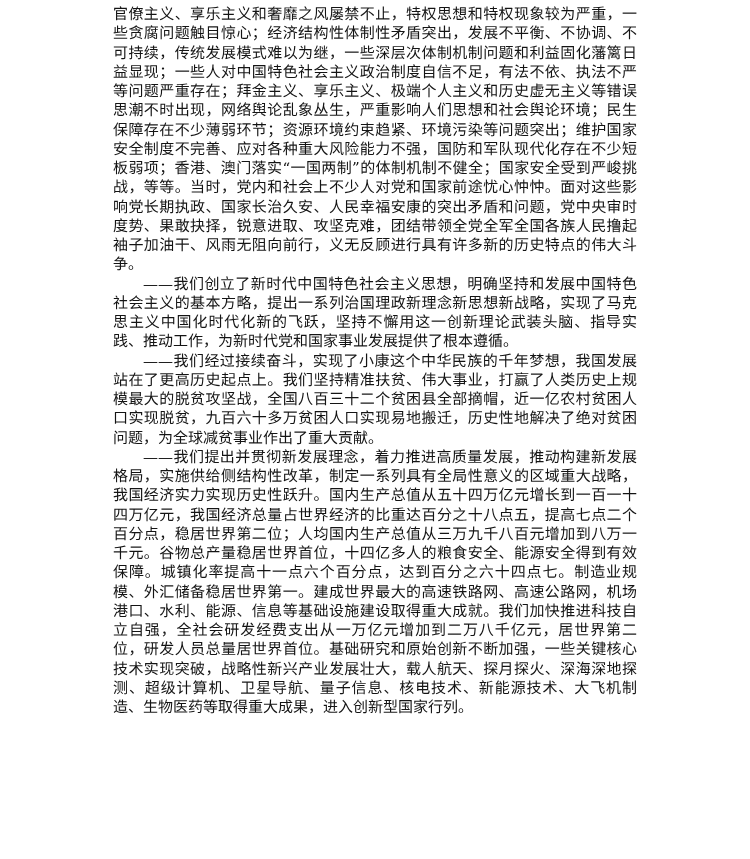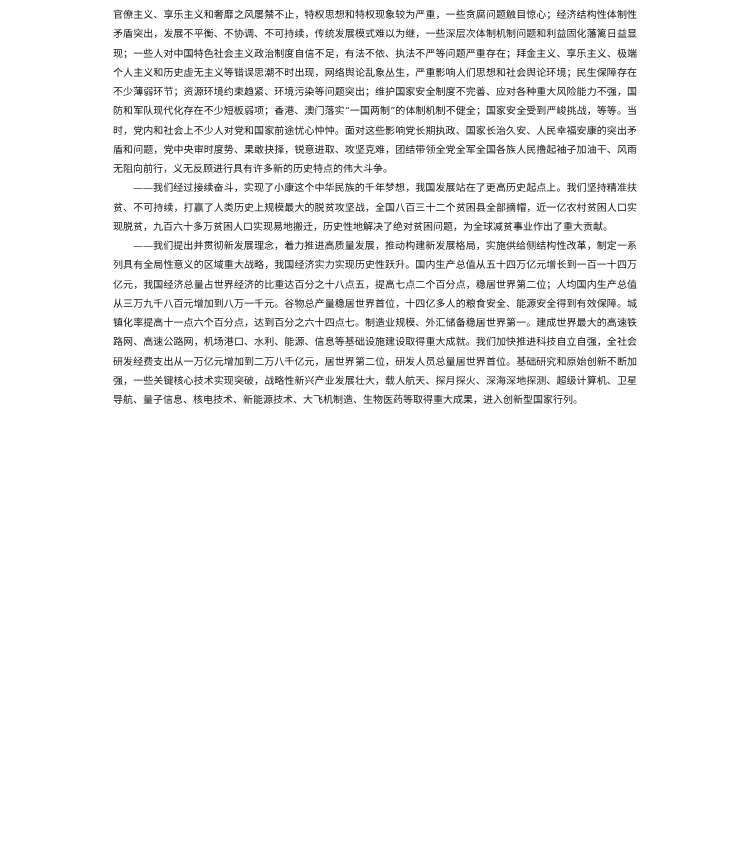--- a/index.html
+++ b/index.html
@@ -14,36 +14,37 @@
     background: #ffffff;
     overflow: hidden;
     font-family: "DejaVu Serif", "Liberation Serif", serif;
   }
   .text-block {
     position: absolute;
     left: 113px;
     top: 5px;
     width: 524px;
     color: #141414;
-    font-size: 10px;
+    font-size: 15px;
     line-height: 19.25px;
     text-align: justify;
     text-justify: inter-character;
   }
   .text-block p {
     margin: 0;
     padding: 0;
     word-break: break-all;
   }
   .text-block p.indent {
     text-indent: 2em;
   }
 </style>
 </head>
 <body>
 
 <div class="page">
   <div class="text-block" id="text-block">
       <p class="">官僚主义、享乐主义和奢靡之风屡禁不止，特权思想和特权现象较为严重，一些贪腐问题触目惊心；经济结构性体制性矛盾突出，发展不平衡、不协调、不可持续，传统发展模式难以为继，一些深层次体制机制问题和利益固化藩篱日益显现；一些人对中国特色社会主义政治制度自信不足，有法不依、执法不严等问题严重存在；拜金主义、享乐主义、极端个人主义和历史虚无主义等错误思潮不时出现，网络舆论乱象丛生，严重影响人们思想和社会舆论环境；民生保障存在不少薄弱环节；资源环境约束趋紧、环境污染等问题突出；维护国家安全制度不完善、应对各种重大风险能力不强，国防和军队现代化存在不少短板弱项；香港、澳门落实“一国两制”的体制机制不健全；国家安全受到严峻挑战，等等。当时，党内和社会上不少人对党和国家前途忧心忡忡。面对这些影响党长期执政、国家长治久安、人民幸福安康的突出矛盾和问题，党中央审时度势、果敢抉择，锐意进取、攻坚克难，团结带领全党全军全国各族人民撸起袖子加油干、风雨无阻向前行，义无反顾进行具有许多新的历史特点的伟大斗争。</p>
-      <p class="indent">——我们经过接续奋斗，实现了小康这个中华民族的千年梦想，我国发展站在了更高历史起点上。我们坚持精准扶贫、不可持续，打赢了人类历史上规模最大的脱贫攻坚战，全国八百三十二个贫困县全部摘帽，近一亿农村贫困人口实现脱贫，九百六十多万贫困人口实现易地搬迁，历史性地解决了绝对贫困问题，为全球减贫事业作出了重大贡献。</p>
+      <p class="indent">——我们创立了新时代中国特色社会主义思想，明确坚持和发展中国特色社会主义的基本方略，提出一系列治国理政新理念新思想新战略，实现了马克思主义中国化时代化新的飞跃，坚持不懈用这一创新理论武装头脑、指导实践、推动工作，为新时代党和国家事业发展提供了根本遵循。</p>
+      <p class="indent">——我们经过接续奋斗，实现了小康这个中华民族的千年梦想，我国发展站在了更高历史起点上。我们坚持精准扶贫、伟大事业，打赢了人类历史上规模最大的脱贫攻坚战，全国八百三十二个贫困县全部摘帽，近一亿农村贫困人口实现脱贫，九百六十多万贫困人口实现易地搬迁，历史性地解决了绝对贫困问题，为全球减贫事业作出了重大贡献。</p>
       <p class="indent">——我们提出并贯彻新发展理念，着力推进高质量发展，推动构建新发展格局，实施供给侧结构性改革，制定一系列具有全局性意义的区域重大战略，我国经济实力实现历史性跃升。国内生产总值从五十四万亿元增长到一百一十四万亿元，我国经济总量占世界经济的比重达百分之十八点五，提高七点二个百分点，稳居世界第二位；人均国内生产总值从三万九千八百元增加到八万一千元。谷物总产量稳居世界首位，十四亿多人的粮食安全、能源安全得到有效保障。城镇化率提高十一点六个百分点，达到百分之六十四点七。制造业规模、外汇储备稳居世界第一。建成世界最大的高速铁路网、高速公路网，机场港口、水利、能源、信息等基础设施建设取得重大成就。我们加快推进科技自立自强，全社会研发经费支出从一万亿元增加到二万八千亿元，居世界第二位，研发人员总量居世界首位。基础研究和原始创新不断加强，一些关键核心技术实现突破，战略性新兴产业发展壮大，载人航天、探月探火、深海深地探测、超级计算机、卫星导航、量子信息、核电技术、新能源技术、大飞机制造、生物医药等取得重大成果，进入创新型国家行列。</p>
     </div>
 </div>
 
 </body></html>

